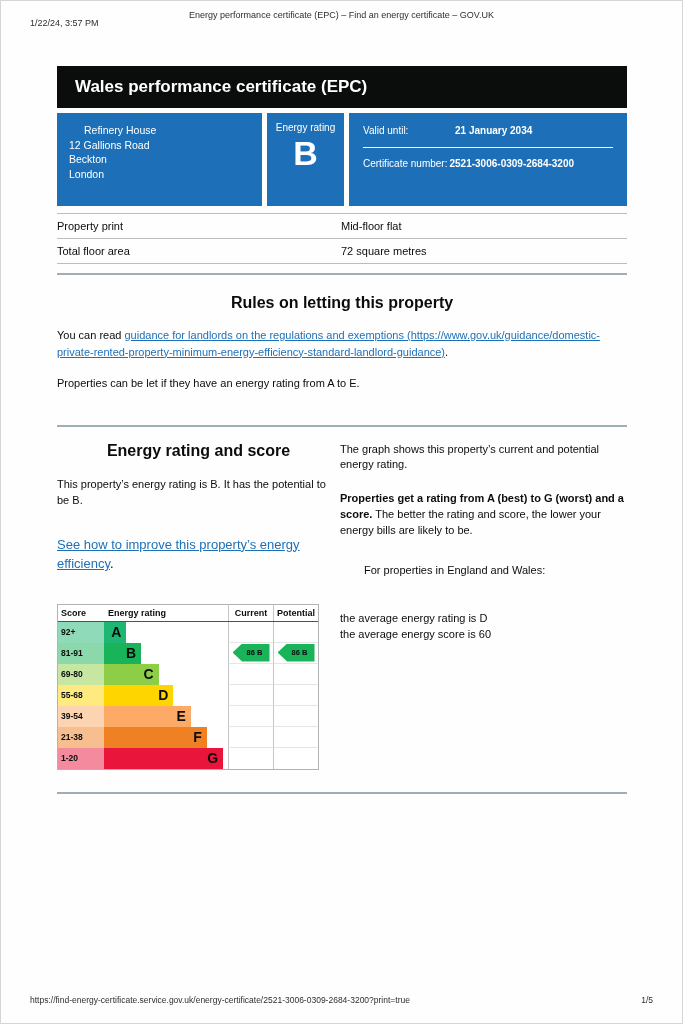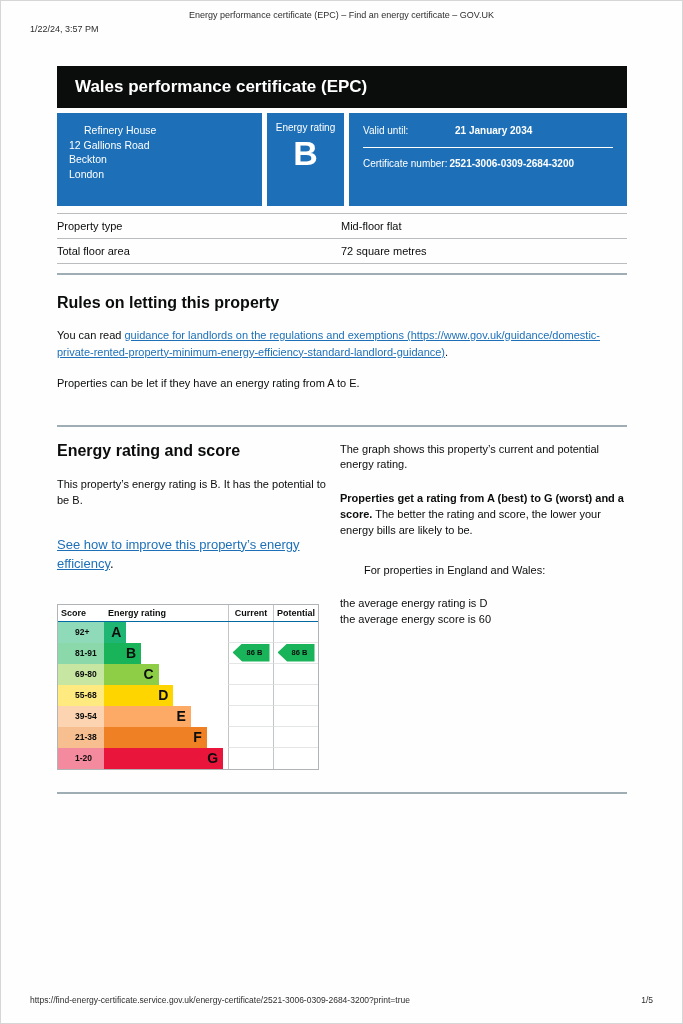--- a/index.html
+++ b/index.html
@@ -14,21 +14,21 @@
   body {
     width: 683px; height: 1024px;
     position: relative; overflow: hidden;
     background: #fefefe;
     color: #0b0c0c;
     font-family: "Liberation Sans", "DejaVu Sans", sans-serif;
     box-shadow: inset 0 0 0 1px #d6d6d6;
   }
 
   
-  .ph-date  { position: absolute; top: 24px; left: 30px;  font-size: 9px; color: #2e2e2e; }
+  .ph-date  { position: absolute; top: 18px; left: 30px;  font-size: 9px; color: #2e2e2e; }
   .ph-title { position: absolute; top: 10px; left: 130px; right: 130px; text-align: center; font-size: 9px; color: #2e2e2e; }
   .pf-url   { position: absolute; bottom: 19px; left: 30px;  font-size: 8.5px; color: #2e2e2e; }
   .pf-page  { position: absolute; bottom: 19px; right: 30px; font-size: 8.5px; color: #2e2e2e; }
 
   .content { position: absolute; left: 57px; top: 66px; width: 570px; }
 
   .banner {
     background: var(--banner-bg); color: #fff;
     font-weight: bold; font-size: 17px;
     padding: 11px 10px 11px 18px;
@@ -51,45 +51,45 @@
   .ptable { margin-top: 7px; font-size: 11px; }
   .prow { display: flex; border-bottom: 1px solid var(--table-border); padding: 6px 0; }
   .prow:first-child { border-top: 1px solid var(--table-border); }
   .pcell-label { width: 284px; }
 
   .rule { border: none; border-top: 2px solid var(--divider); margin: 0; }
   .rule-1 { margin-top: 9px; }
   .rule-2 { margin-top: 33px; }
   .rule-3 { margin-top: 22px; }
 
-  h2 { font-size: 16px; margin: 0; }
+  h2 { font-size: 16px; margin: 0; text-align: center; }
   .rules-section h2 { margin-top: 19px; }
   .rules-section p { font-size: 11px; line-height: 1.5; margin: 15px 0 0; max-width: 560px; word-break: break-word; }
   a { color: var(--link); text-decoration: underline; }
 
   .rating-flex { display: flex; padding-top: 15px; }
   .col-left  { width: 283px; }
   .col-right { flex: 1; }
   .col-left p { font-size: 11px; line-height: 1.5; margin: 16px 0 0; }
   .improve-wrap { margin-top: 26px; font-size: 13px; line-height: 1.5; }
   .col-right p { font-size: 11px; line-height: 1.45; margin: 0 0 18px; }
   .col-right .explain { margin-bottom: 24px; }
-  .col-right .avg-intro { margin-bottom: 17px; padding-left: 24px; }
+  .col-right .avg-intro { margin-bottom: 32px; padding-left: 24px; }
   .avg-line { font-size: 11px; line-height: 1.45; }
 
   
   .chart { margin-top: 30px; width: 262px; border: 1px solid #b1b4b6; background: #fff; }
   .chart-grid-row { display: grid; grid-template-columns: 46px 1fr 45px 45px; }
   .chart-head { font-size: 9px; font-weight: bold; height: 17px; border-bottom: 1px solid #0369a1; }
   .chart-head > div { display: flex; align-items: center; }
   .h-score  { padding-left: 3px; }
   .h-rating { padding-left: 4px; }
   .h-cp { justify-content: center; border-left: 1px solid #c3c6c8; }
   .band-row { height: 21px; }
-  .score-cell { display: flex; align-items: center; padding-left: 17px; font-size: 8.5px; font-weight: bold; }
+  .score-cell { display: flex; align-items: center; padding-left: 3px; font-size: 8.5px; font-weight: bold; }
   .bar-cell { position: relative; }
   .band-bar {
     height: 100%; display: flex; align-items: center; justify-content: flex-end;
     padding-right: 5px; font-size: 14px; font-weight: bold;
   }
   .cell-cp {
     border-left: 1px solid #c3c6c8; border-bottom: 1px solid #e4e6e6;
     display: flex; align-items: center; justify-content: center;
   }
   .band-row:last-child .cell-cp { border-bottom: none; }
@@ -131,21 +131,21 @@
       </div>
       <div class="panel-sep"></div>
       <div class="cert-row">
         <span>Certificate number:</span><span class="cert-value">2521-3006-0309-2684-3200</span>
       </div>
     </div>
   </div>
 
   <div class="ptable">
     <div class="prow">
-      <span class="pcell-label">Property type</span>
+      <span class="pcell-label">Property print</span>
       <span class="pcell-value">Mid-floor flat</span>
     </div>
     <div class="prow">
       <span class="pcell-label">Total floor area</span>
       <span class="pcell-value">72 square metres</span>
     </div>
   </div>
 
   <hr class="rule rule-1">
 

